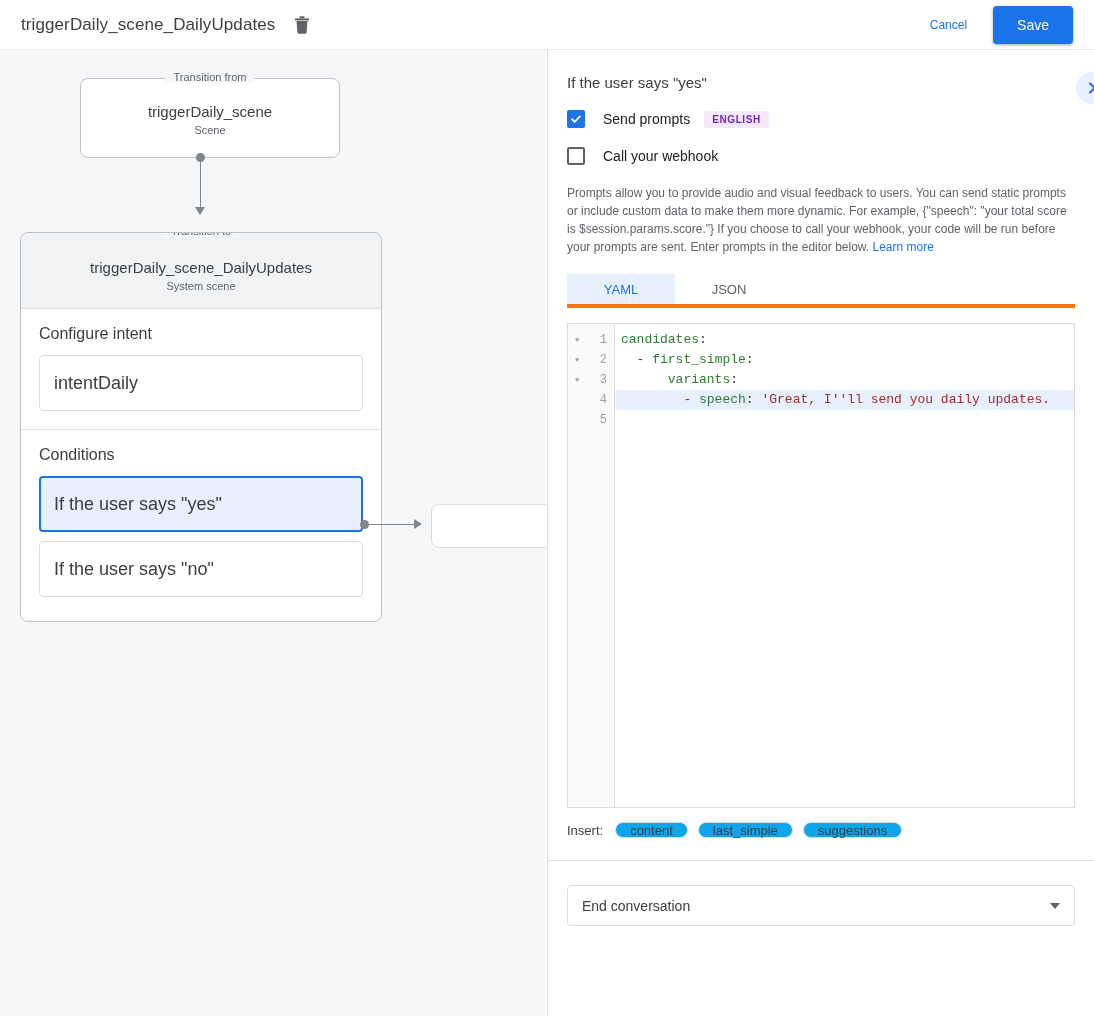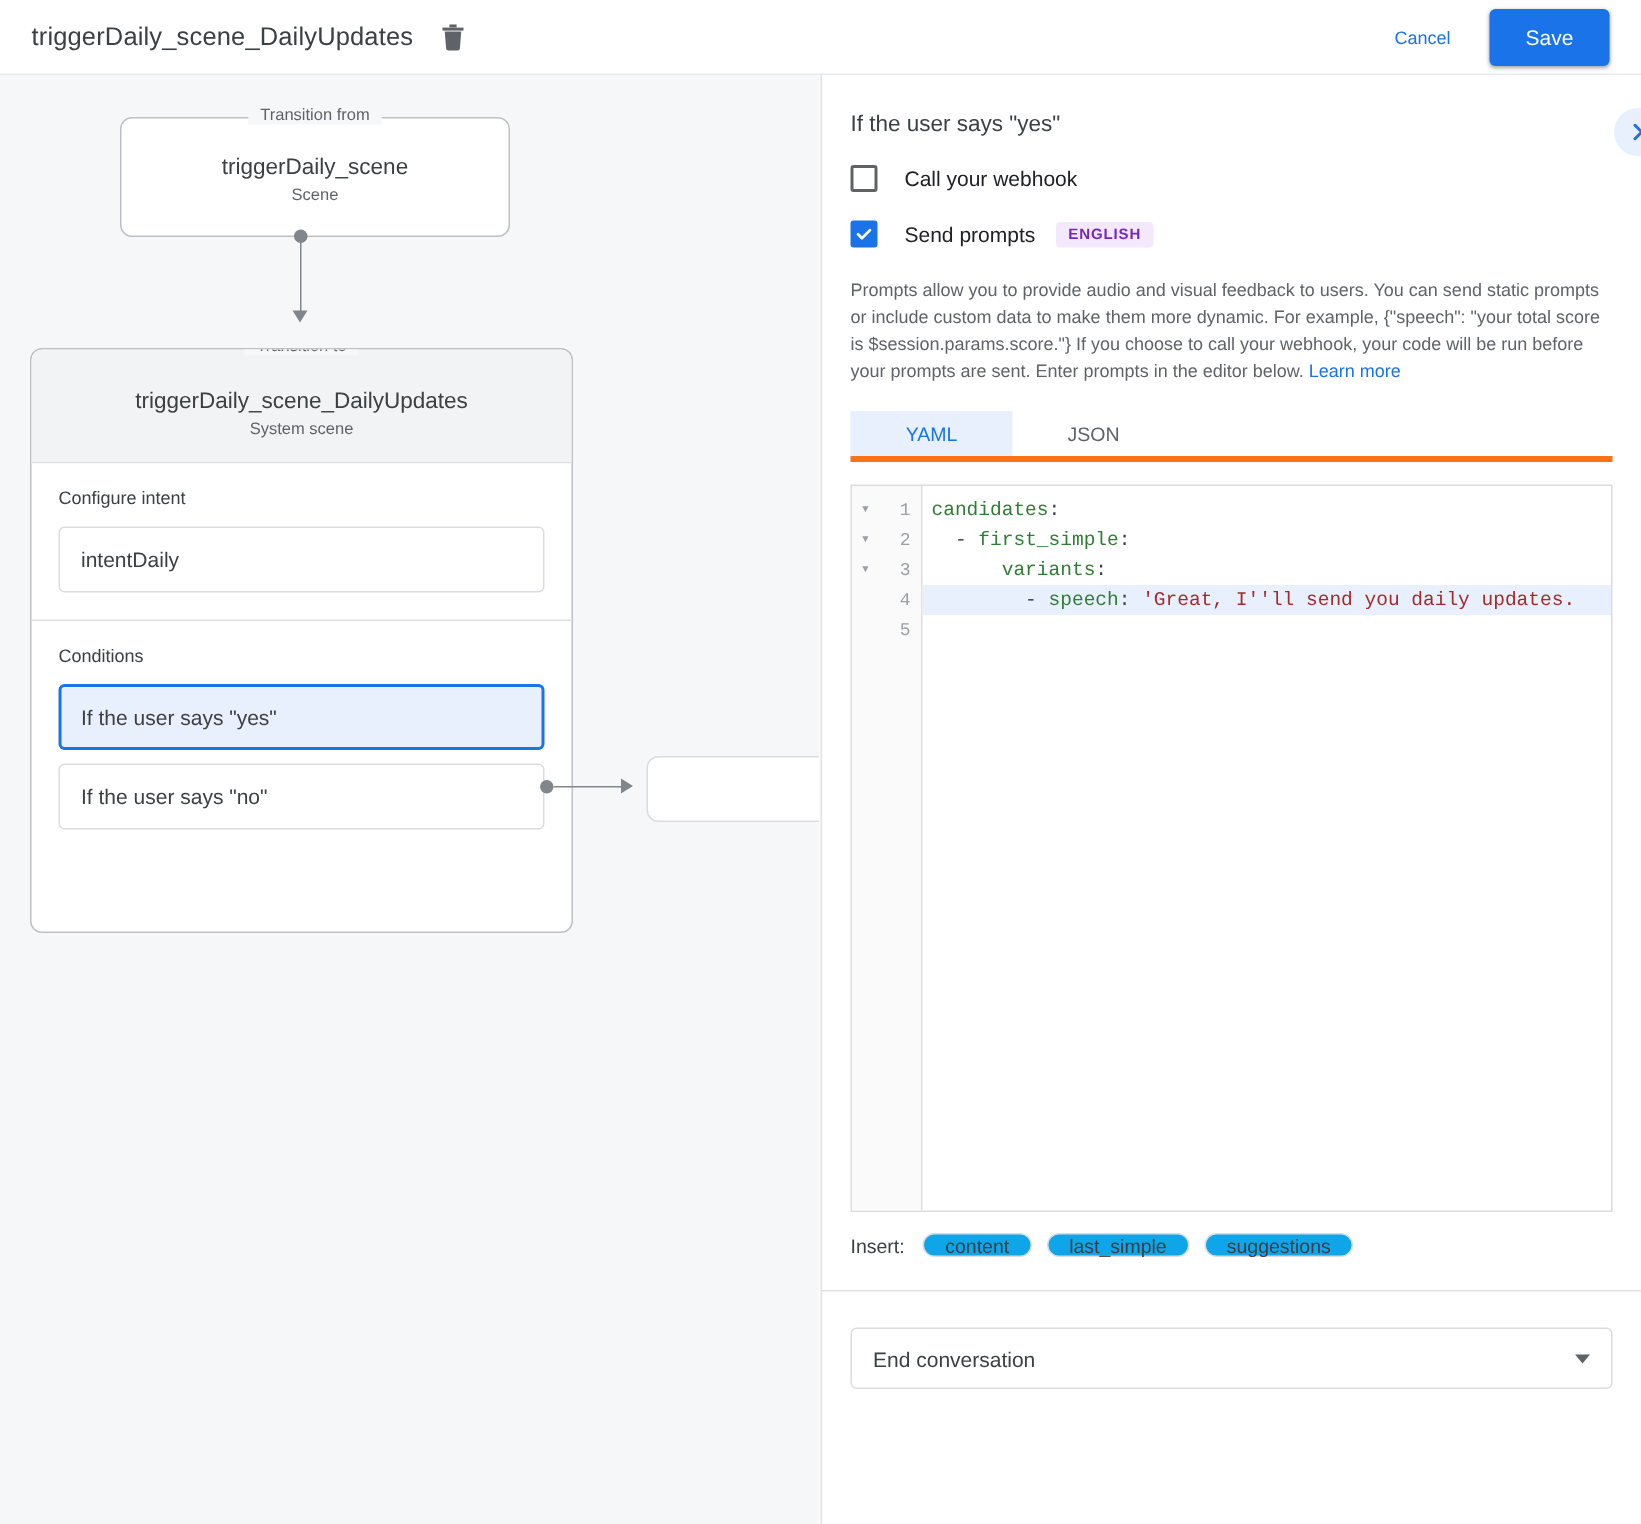--- a/index.html
+++ b/index.html
@@ -86,25 +86,25 @@
     left: 20px; top: 182px; width: 362px; height: 390px;
     background: #ffffff; overflow: hidden;
   }
   .node-to-header {
     background: #f1f3f4; height: 76px; padding-top: 26px;
     border-bottom: 1px solid #e0e0e0;
     border-radius: 7px 7px 0 0;
   }
   .section { padding: 16px 18px 18px 18px; }
   .section + .section { border-top: 1px solid #e0e0e0; }
-  .section-label { font-size: 12px; color: #3c4043; margin-bottom: 12px; }
+  .section-label { font-size: 16px; color: #3c4043; margin-bottom: 12px; }
   .field-box {
     border: 1px solid #dadce0; border-radius: 4px;
-    height: 44px; display: flex; align-items: center;
-    padding: 0 14px; font-size: 14px; color: #3c4043;
+    height: 56px; display: flex; align-items: center;
+    padding: 0 14px; font-size: 18px; color: #3c4043;
     background: #ffffff; cursor: pointer;
   }
   .cond-item { margin-bottom: 9px; }
   .cond-item:last-child { margin-bottom: 0; }
   .cond-item.selected {
     border: 2px solid #1a73e8; background: #e8f0fe;
     padding: 0 13px;
   }
 
   
@@ -286,34 +286,34 @@
   <div class="panel-section">
     <div class="chevron-btn">
       <svg width="14" height="14" viewBox="0 0 14 14" aria-hidden="true">
         <path d="M5 2.5L9.5 7 5 11.5" fill="none" stroke="#1a73e8" stroke-width="2" stroke-linecap="round" stroke-linejoin="round"></path>
       </svg>
     </div>
 
     <div class="panel-title">If the user says "yes"</div>
 
     <div class="checkrow">
-      <div class="cbox"></div>
-      <div class="checkrow-label">Call your webhook</div>
-    </div>
-
-    <div class="checkrow">
       <div class="cbox checked">
         <svg width="12" height="12" viewBox="0 0 12 12" aria-hidden="true">
           <path d="M2 6.2l2.6 2.6L10 3.4" fill="none" stroke="#ffffff" stroke-width="1.8" stroke-linecap="round" stroke-linejoin="round"></path>
         </svg>
       </div>
       <div class="checkrow-label">Send prompts</div>
       <div class="lang-badge">ENGLISH</div>
     </div>
 
+    <div class="checkrow">
+      <div class="cbox"></div>
+      <div class="checkrow-label">Call your webhook</div>
+    </div>
+
     <div class="help-text"><span>Prompts allow you to provide audio and visual feedback to users. You can send static prompts or include custom data to make them more dynamic. For example, {"speech": "your total score is $session.params.score."} If you choose to call your webhook, your code will be run before your prompts are sent. Enter prompts in the editor below.</span> <span class="link">Learn more</span></div>
 
     <div class="tabs">
       <div class="tab active">YAML</div>
       <div class="tab">JSON</div>
     </div>
 
     <div class="editor">
       <div class="gutter" id="gutter">
           <div class="gutter-row">

